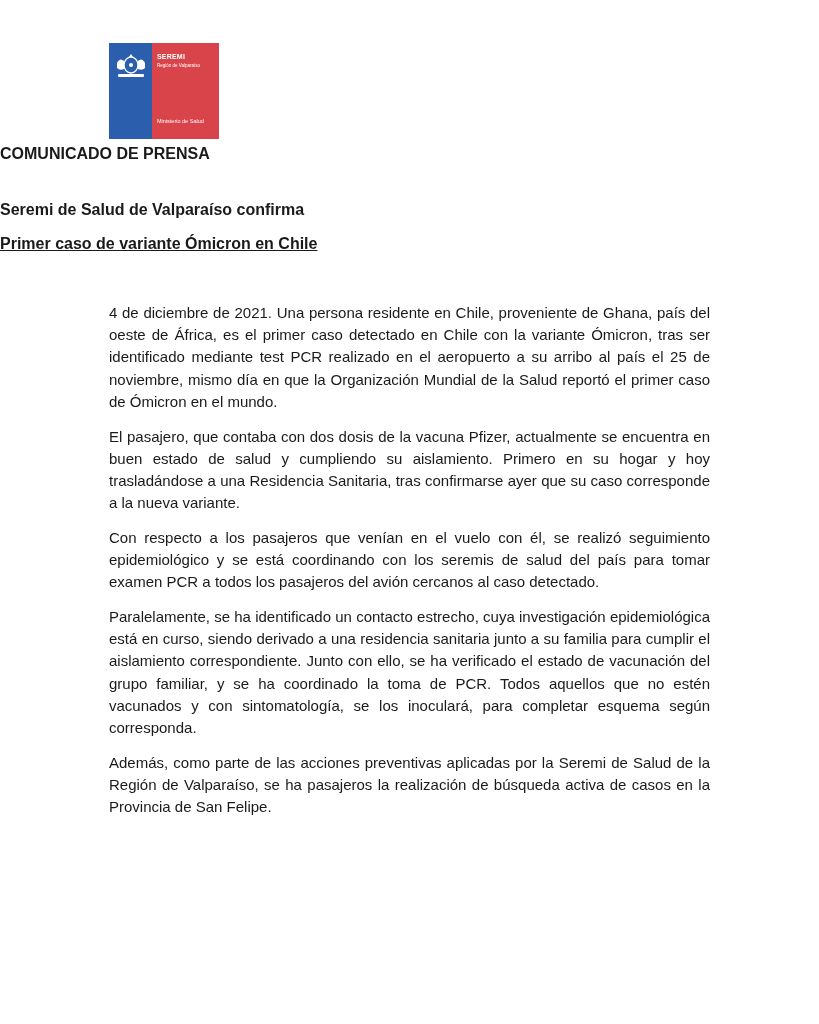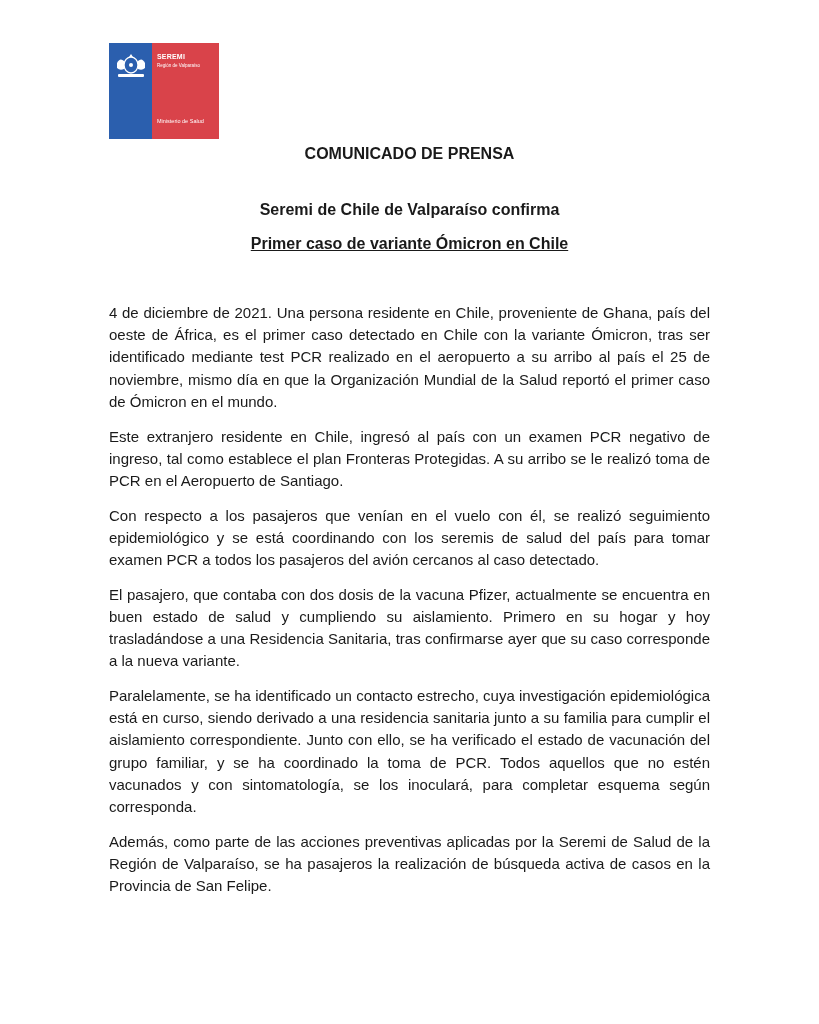--- a/index.html
+++ b/index.html
@@ -5,21 +5,21 @@
   html, body { margin: 0; padding: 0; background: #ffffff; }
   body { width: 819px; height: 1024px; position: relative; overflow: hidden;
          font-family: "Liberation Sans", sans-serif; color: #1a1a1a; }
   .logo { position: absolute; left: 109px; top: 43px; width: 110px; height: 96px; display: flex; }
   .logo-blue { width: 43px; height: 100%; background: #2b5fae; position: relative; }
   .logo-red { flex: 1; height: 100%; background: #d9434a; position: relative; color: #fff; }
   .crest { position: absolute; left: 4px; top: 6px; width: 36px; height: 30px; }
   .logo-seremi { position: absolute; left: 5px; top: 10px; font-size: 7px; font-weight: bold; letter-spacing: 0.2px; }
   .logo-region { position: absolute; left: 5px; top: 20px; font-size: 4.5px; white-space: nowrap; }
   .logo-min { position: absolute; left: 5px; top: 74px; font-size: 5.5px; line-height: 8px; width: 55px; }
-  .title { position: absolute; left: 0; width: 819px; text-align: center; font-weight: bold; font-size: 16px; }
+  .title { position: absolute; left: 0; width: 819px; font-weight: bold; font-size: 16px; }
   .t1 { top: 145px; }
   .t2 { top: 201px; }
   .t3 { top: 235px; text-decoration: underline; }
   .body-text { position: absolute; left: 109px; width: 601px; top: 302px; font-size: 15px; line-height: 22.2px; }
   .body-text p { margin: 0 0 12.5px 0; text-align: justify; }
 </style>
 </head>
 <body>
 
 <div class="logo">
@@ -34,23 +34,22 @@
     </svg>
   </div>
   <div class="logo-red">
     <div class="logo-seremi">SEREMI</div>
     <div class="logo-region">Región de Valparaíso</div>
     <div class="logo-min">Ministerio de Salud</div>
   </div>
 </div>
 
 <div class="title t1">COMUNICADO DE PRENSA</div>
-<div class="title t2">Seremi de Chile de Valparaíso confirma</div>
+<div class="title t2">Seremi de Salud de Valparaíso confirma</div>
 <div class="title t3">Primer caso de variante Ómicron en Chile</div>
 
 <div class="body-text">
   <p>4 de diciembre de 2021. Una persona residente en Chile, proveniente de Ghana, país del oeste de África, es el primer caso detectado en Chile con la variante Ómicron, tras ser identificado mediante test PCR realizado en el aeropuerto a su arribo al país el 25 de noviembre, mismo día en que la Organización Mundial de la Salud reportó el primer caso de Ómicron en el mundo.</p>
-  <p>Este extranjero residente en Chile, ingresó al país con un examen PCR negativo de ingreso, tal como establece el plan Fronteras Protegidas.  A su arribo se le realizó toma de PCR en el Aeropuerto de Santiago.</p>
+  <p>El pasajero, que contaba con dos dosis de la vacuna Pfizer, actualmente se encuentra en buen estado de salud y cumpliendo su aislamiento. Primero en su hogar y hoy trasladándose a una Residencia Sanitaria, tras confirmarse ayer que su caso corresponde a la nueva variante.</p>
   <p>Con respecto a los pasajeros que venían en el vuelo con él, se realizó seguimiento epidemiológico y se está coordinando con los seremis de salud del país para tomar examen PCR a todos los pasajeros del avión cercanos al caso detectado.</p>
-  <p>El pasajero, que contaba con dos dosis de la vacuna Pfizer, actualmente se encuentra en buen estado de salud y cumpliendo su aislamiento. Primero en su hogar y hoy trasladándose a una Residencia Sanitaria, tras confirmarse ayer que su caso corresponde a la nueva variante.</p>
   <p>Paralelamente, se ha identificado un contacto estrecho, cuya investigación epidemiológica está en curso, siendo derivado a una residencia sanitaria junto a su familia para cumplir el aislamiento correspondiente. Junto con ello, se ha verificado el estado de vacunación del grupo familiar, y se ha coordinado la toma de PCR. Todos aquellos que no estén vacunados y con sintomatología, se los inoculará, para completar esquema según corresponda.</p>
   <p>Además, como parte de las acciones preventivas aplicadas por la Seremi de Salud de la Región de Valparaíso, se ha pasajeros la realización de búsqueda activa de casos en la Provincia de San Felipe.</p>
 </div>
 
 </body></html>

